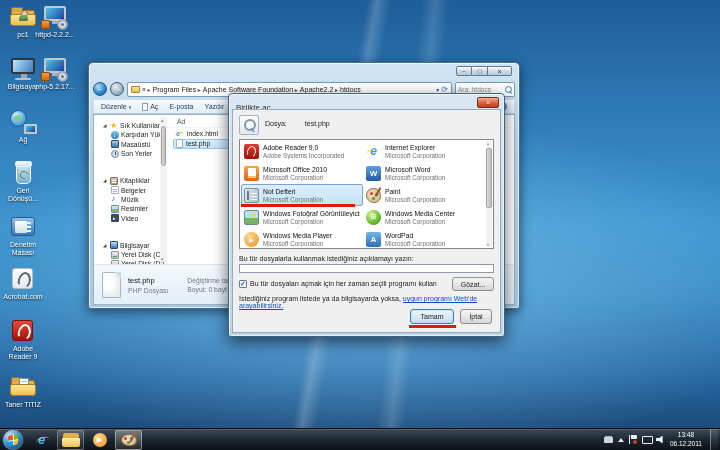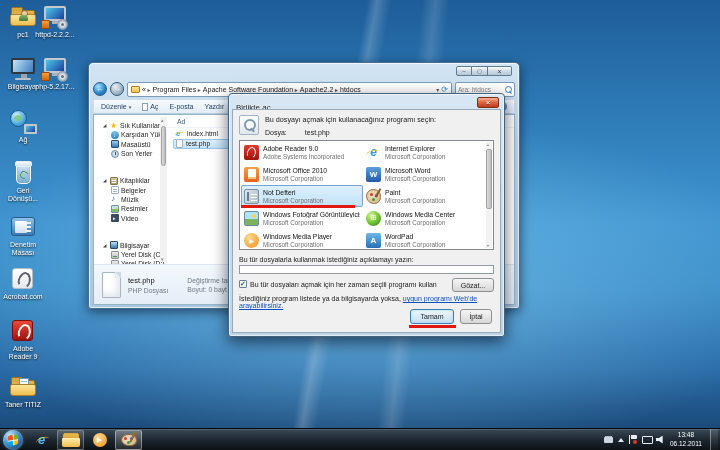--- a/index.html
+++ b/index.html
@@ -418,21 +418,20 @@
     </div>
   </div>
 
   <div class="dialog">
     <div class="dtitle">Birlikte aç</div>
     <div class="dclose"></div>
     <div class="dbody">
       <div class="dhead">
         <div class="owicon"></div>
         <div>
-          <div class="dprompt">Bu dosyayı açmak için kullanacağınız programı seçin:</div>
           <div class="dfilerow">
             <span>Dosya:</span>
             <span class="dfileval">test.php</span>
           </div>
         </div>
       </div>
       <div class="plist">
         <div class="prog">
             <span class="picon pi-reader"></span>
             <span class="ptxt">

